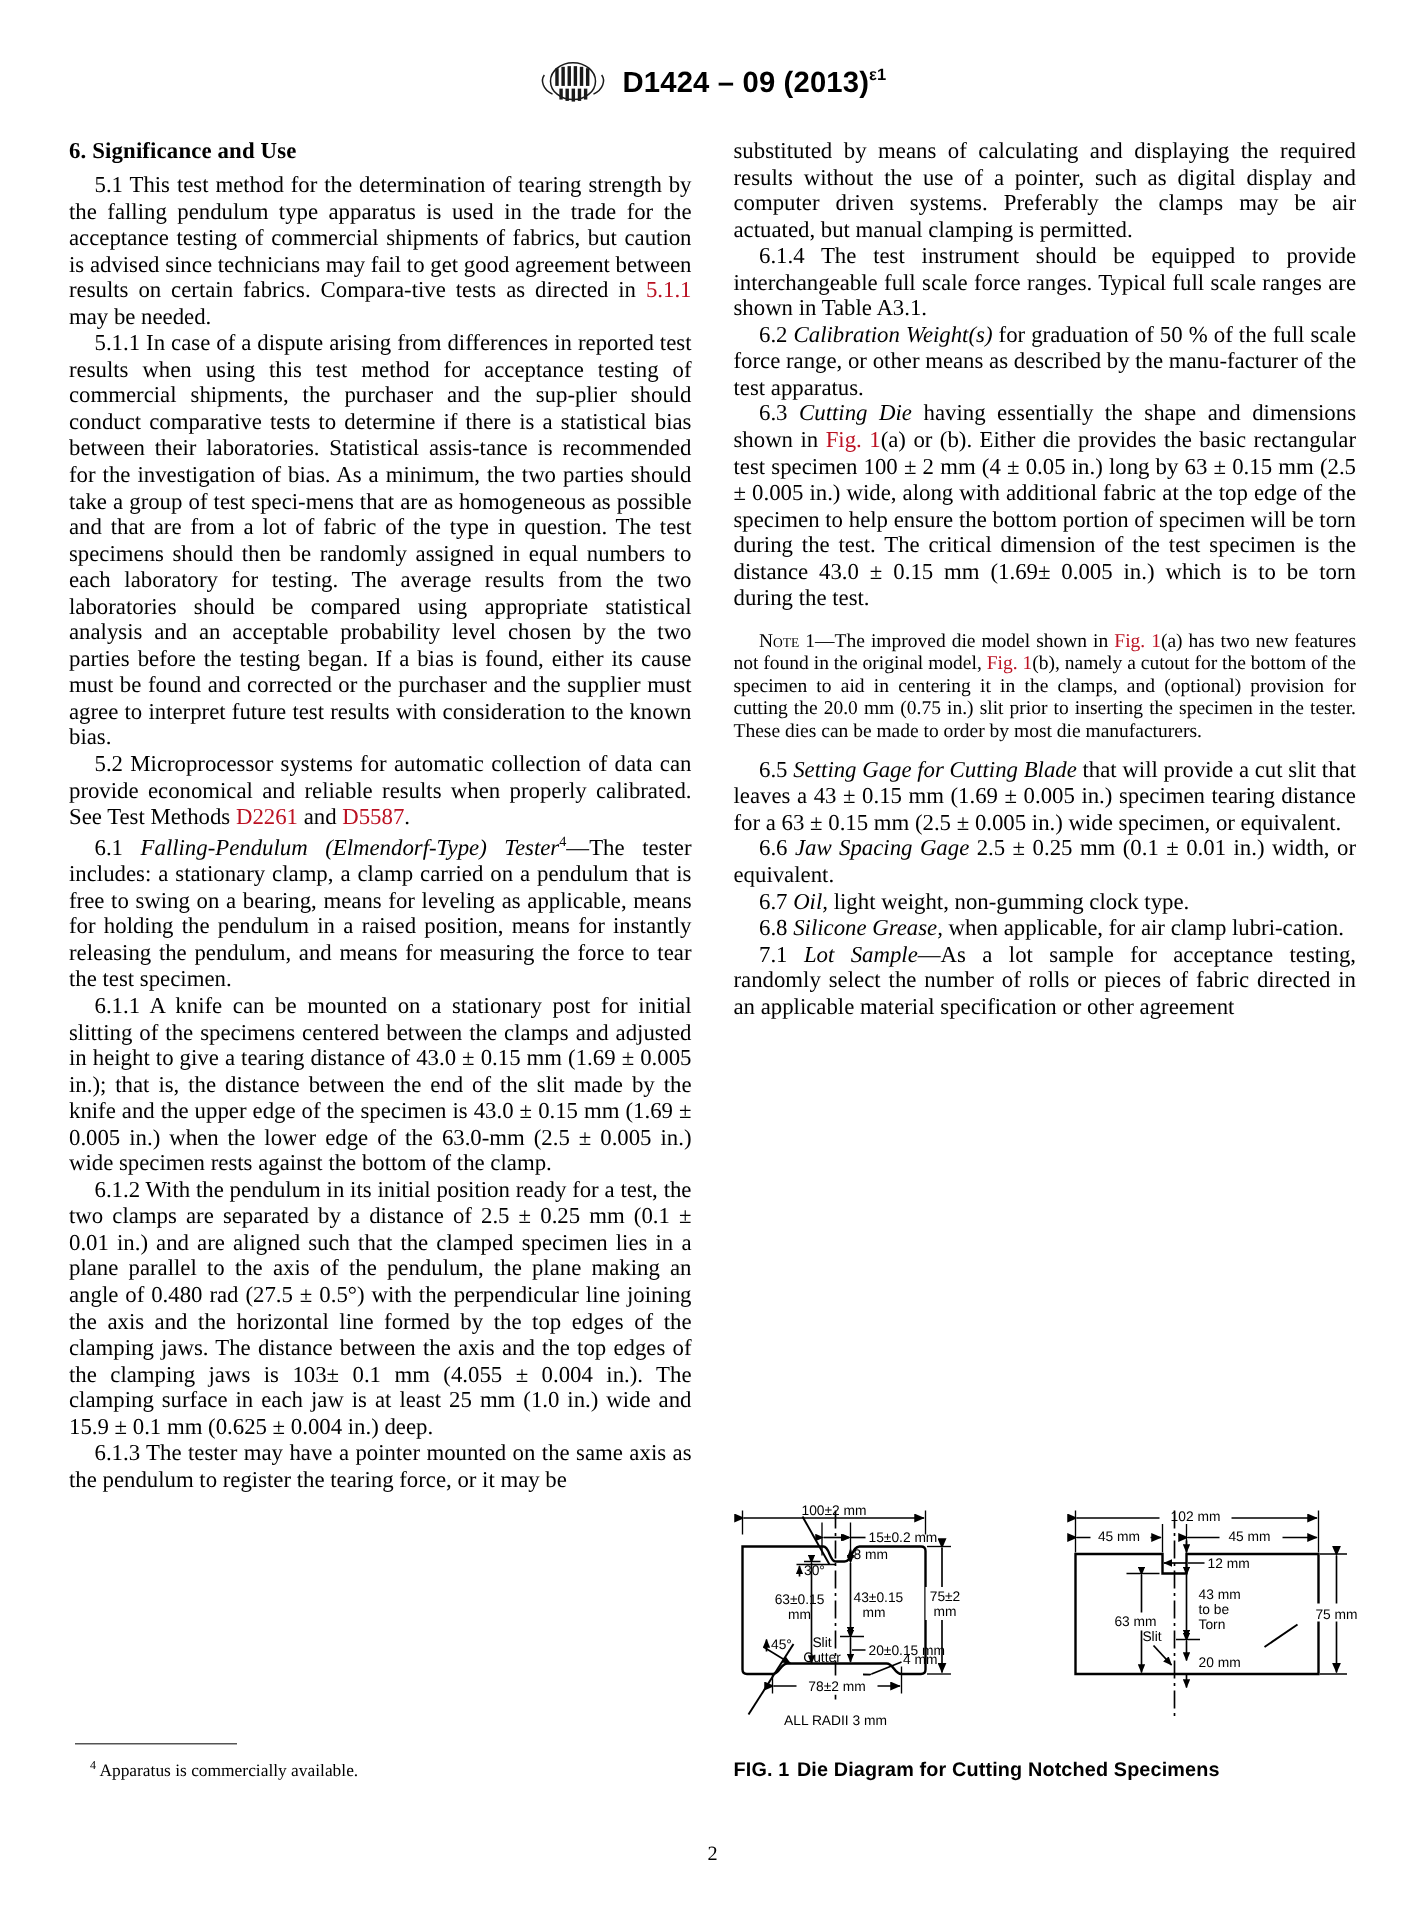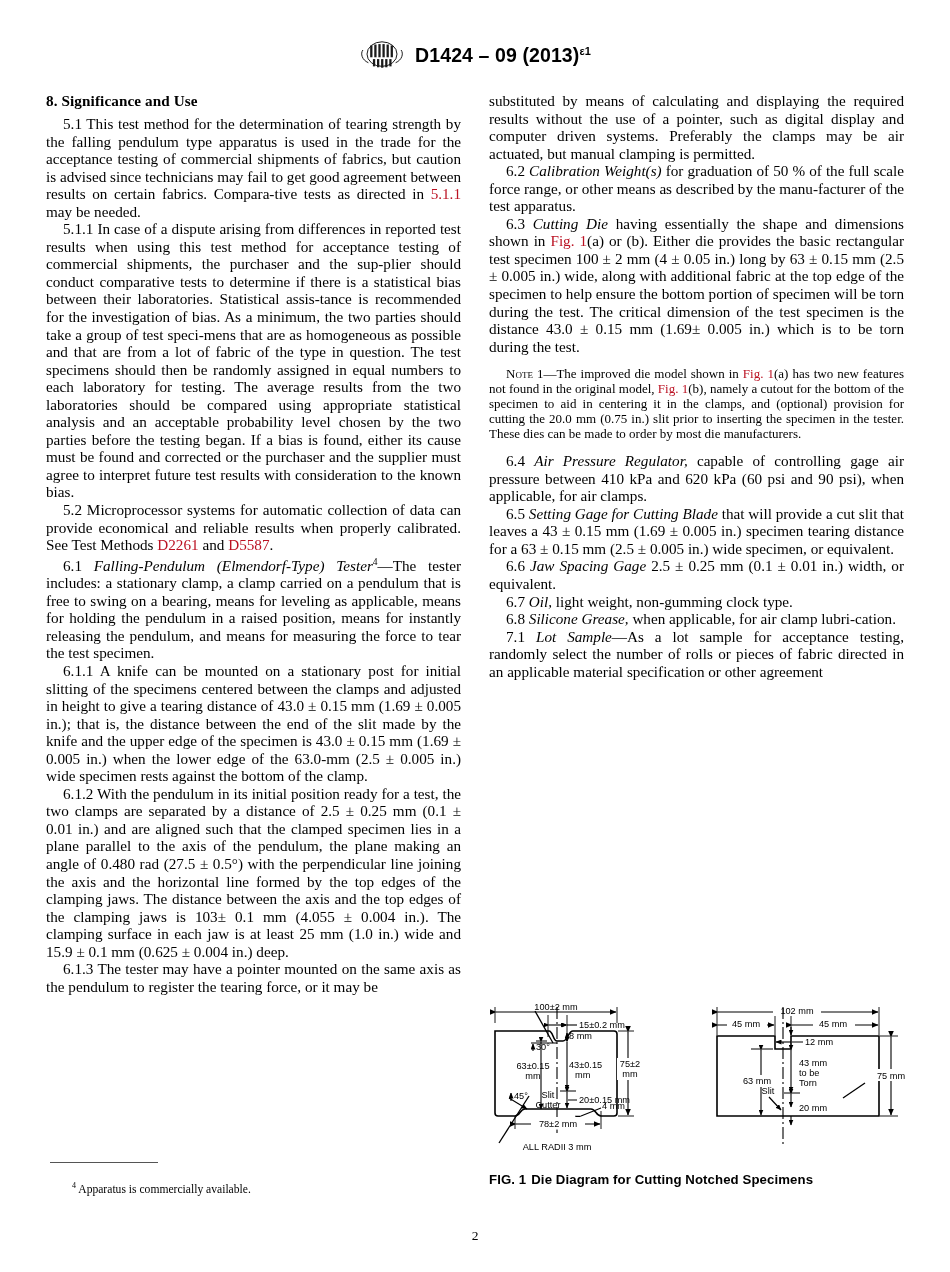--- a/index.html
+++ b/index.html
@@ -70,21 +70,21 @@
     font-size:13.0px;
   }
 
   
   .footnote-wrap {
     position:absolute; left:46px; top:1162px; width:415px;
   }
   .fn-rule { width:108px; height:1px; background:#555; margin:0 0 7px 4px; }
   .footnote {
     font-size:11.6px; line-height:13.5px;
-    text-align:justify; margin:16px; padding:0; text-indent:10px;
+    text-align:justify; margin:4px; padding:0; text-indent:10px;
   }
   .footnote sup { font-size:8px; vertical-align:super; }
 
   
   .figure-wrap {
     position:absolute; left:489px; top:1003px; width:418px;
   }
   .figure-svg { display:block; }
   .fig-caption {
     font-family:"Liberation Sans", sans-serif;
@@ -126,21 +126,21 @@
         <rect x="66" y="42" width="5" height="16"></rect>
       </g>
     </svg>
     <div class="desig"><span>D1424 – 09 (2013)</span><sup>ε1</sup></div>
   </div>
 
   <div class="cols">
 
     <div class="col col-left">
 
-      <h2 class="sec">8.  Significance and Use</h2>
+      <h2 class="sec">6.  Significance and Use</h2>
 
       <p class="para"><span>5.1 This test method for the determination of tearing strength by the falling pendulum type apparatus is used in the trade for the acceptance testing of commercial shipments of fabrics, but caution is advised since technicians may fail to get good agreement between results on certain fabrics. Compara-tive tests as directed in </span><span class="ref">5.1.1</span><span> may be needed.</span></p>
 
       <p class="para">5.1.1 In case of a dispute arising from differences in reported test results when using this test method for acceptance testing of commercial shipments, the purchaser and the sup-plier should conduct comparative tests to determine if there is a statistical bias between their laboratories. Statistical assis-tance is recommended for the investigation of bias. As a minimum, the two parties should take a group of test speci-mens that are as homogeneous as possible and that are from a lot of fabric of the type in question. The test specimens should then be randomly assigned in equal numbers to each laboratory for testing. The average results from the two laboratories should be compared using appropriate statistical analysis and an acceptable probability level chosen by the two parties before the testing began. If a bias is found, either its cause must be found and corrected or the purchaser and the supplier must agree to interpret future test results with consideration to the known bias.</p>
 
       <p class="para gap"><span>5.2 Microprocessor systems for automatic collection of data can provide economical and reliable results when properly calibrated. See Test Methods </span><span class="ref">D2261</span><span> and </span><span class="ref">D5587</span><span>.</span></p>
 
 
       <p class="para"><span>6.1 </span><span class="it">Falling-Pendulum (Elmendorf-Type) Tester</span><sup class="fn">4</sup><span>—The tester includes: a stationary clamp, a clamp carried on a pendulum that is free to swing on a bearing, means for leveling as applicable, means for holding the pendulum in a raised position, means for instantly releasing the pendulum, and means for measuring the force to tear the test specimen.</span></p>
 
@@ -149,28 +149,28 @@
       <p class="para">6.1.2 With the pendulum in its initial position ready for a test, the two clamps are separated by a distance of 2.5 ± 0.25 mm (0.1 ± 0.01 in.) and are aligned such that the clamped specimen lies in a plane parallel to the axis of the pendulum, the plane making an angle of 0.480 rad (27.5 ± 0.5°) with the perpendicular line joining the axis and the horizontal line formed by the top edges of the clamping jaws. The distance between the axis and the top edges of the clamping jaws is 103± 0.1 mm (4.055 ± 0.004 in.). The clamping surface in each jaw is at least 25 mm (1.0 in.) wide and 15.9 ± 0.1 mm (0.625 ± 0.004 in.) deep.</p>
 
       <p class="para">6.1.3 The tester may have a pointer mounted on the same axis as the pendulum to register the tearing force, or it may be</p>
 
     </div>
 
     <div class="col col-right">
 
       <p class="para" style="text-indent:0;">substituted by means of calculating and displaying the required results without the use of a pointer, such as digital display and computer driven systems. Preferably the clamps may be air actuated, but manual clamping is permitted.</p>
 
+      <p class="para">6.1.4 The test instrument should be equipped to provide interchangeable full scale force ranges. Typical full scale ranges are shown in Table A3.1.</p>
 
       <p class="para gap"><span>6.2 </span><span class="it">Calibration Weight(s)</span><span> for graduation of 50 % of the full scale force range, or other means as described by the manu-facturer of the test apparatus.</span></p>
 
       <p class="para gap"><span>6.3 </span><span class="it">Cutting Die</span><span> having essentially the shape and dimensions shown in </span><span class="ref">Fig. 1</span><span>(a) or (b). Either die provides the basic rectangular test specimen 100 ± 2 mm (4 ± 0.05 in.) long by 63 ± 0.15 mm (2.5 ± 0.005 in.) wide, along with additional fabric at the top edge of the specimen to help ensure the bottom portion of specimen will be torn during the test. The critical dimension of the test specimen is the distance 43.0 ± 0.15 mm (1.69± 0.005 in.) which is to be torn during the test.</span></p>
 
       <p class="note"><span class="notelabel">Note 1</span><span>—The improved die model shown in </span><span class="ref">Fig. 1</span><span>(a) has two new features not found in the original model, </span><span class="ref">Fig. 1</span><span>(b), namely a cutout for the bottom of the specimen to aid in centering it in the clamps, and (optional) provision for cutting the 20.0 mm (0.75 in.) slit prior to inserting the specimen in the tester. These dies can be made to order by most die manufacturers.</span></p>
 
-      <p class="para gap"><span>6.4 </span><span class="it">Air Pressure Regulator,</span><span> capable of controlling gage air pressure between 410 kPa and 620 kPa (60 psi and 90 psi), when applicable, for air clamps.</span></p>
 
       <p class="para gap"><span>6.5 </span><span class="it">Setting Gage for Cutting Blade</span><span> that will provide a cut slit that leaves a 43 ± 0.15 mm (1.69 ± 0.005 in.) specimen tearing distance for a 63 ± 0.15 mm (2.5 ± 0.005 in.) wide specimen, or equivalent.</span></p>
 
       <p class="para gap"><span>6.6 </span><span class="it">Jaw Spacing Gage</span><span> 2.5 ± 0.25 mm (0.1 ± 0.01 in.) width, or equivalent.</span></p>
 
       <p class="para gap"><span>6.7 </span><span class="it">Oil,</span><span> light weight, non-gumming clock type.</span></p>
 
       <p class="para gap"><span>6.8 </span><span class="it">Silicone Grease,</span><span> when applicable, for air clamp lubri-cation.</span></p>
 
 

